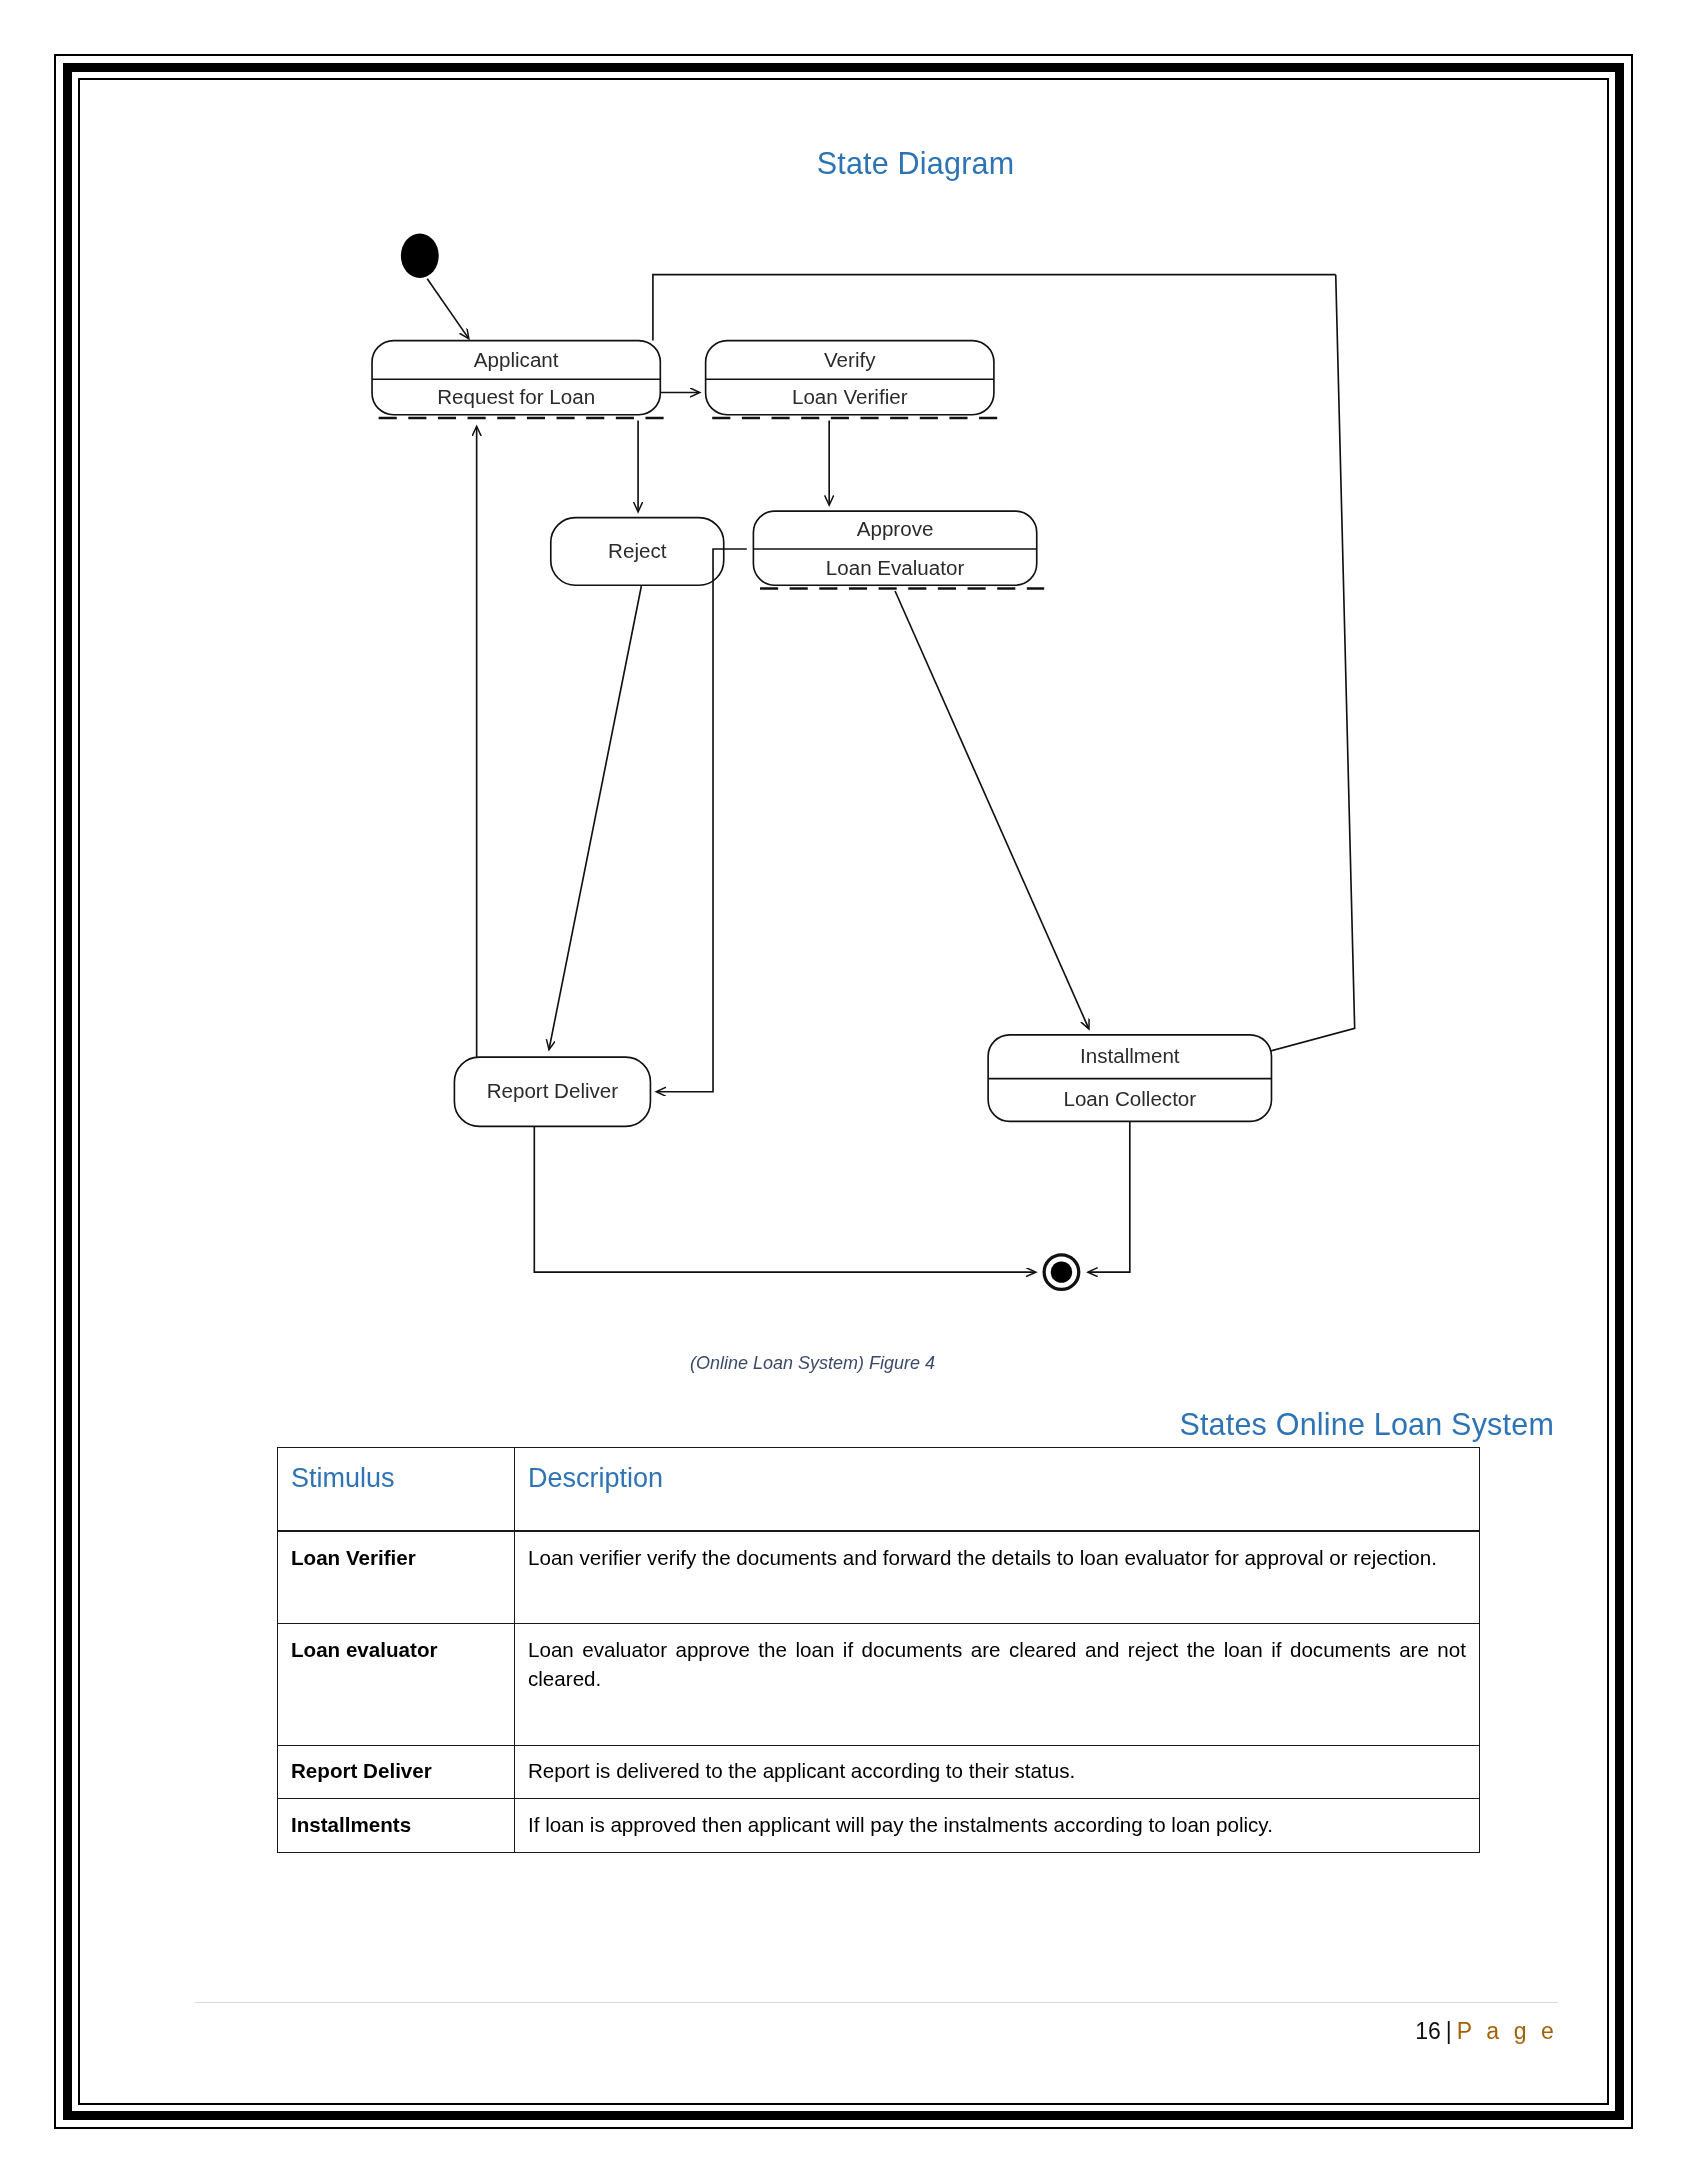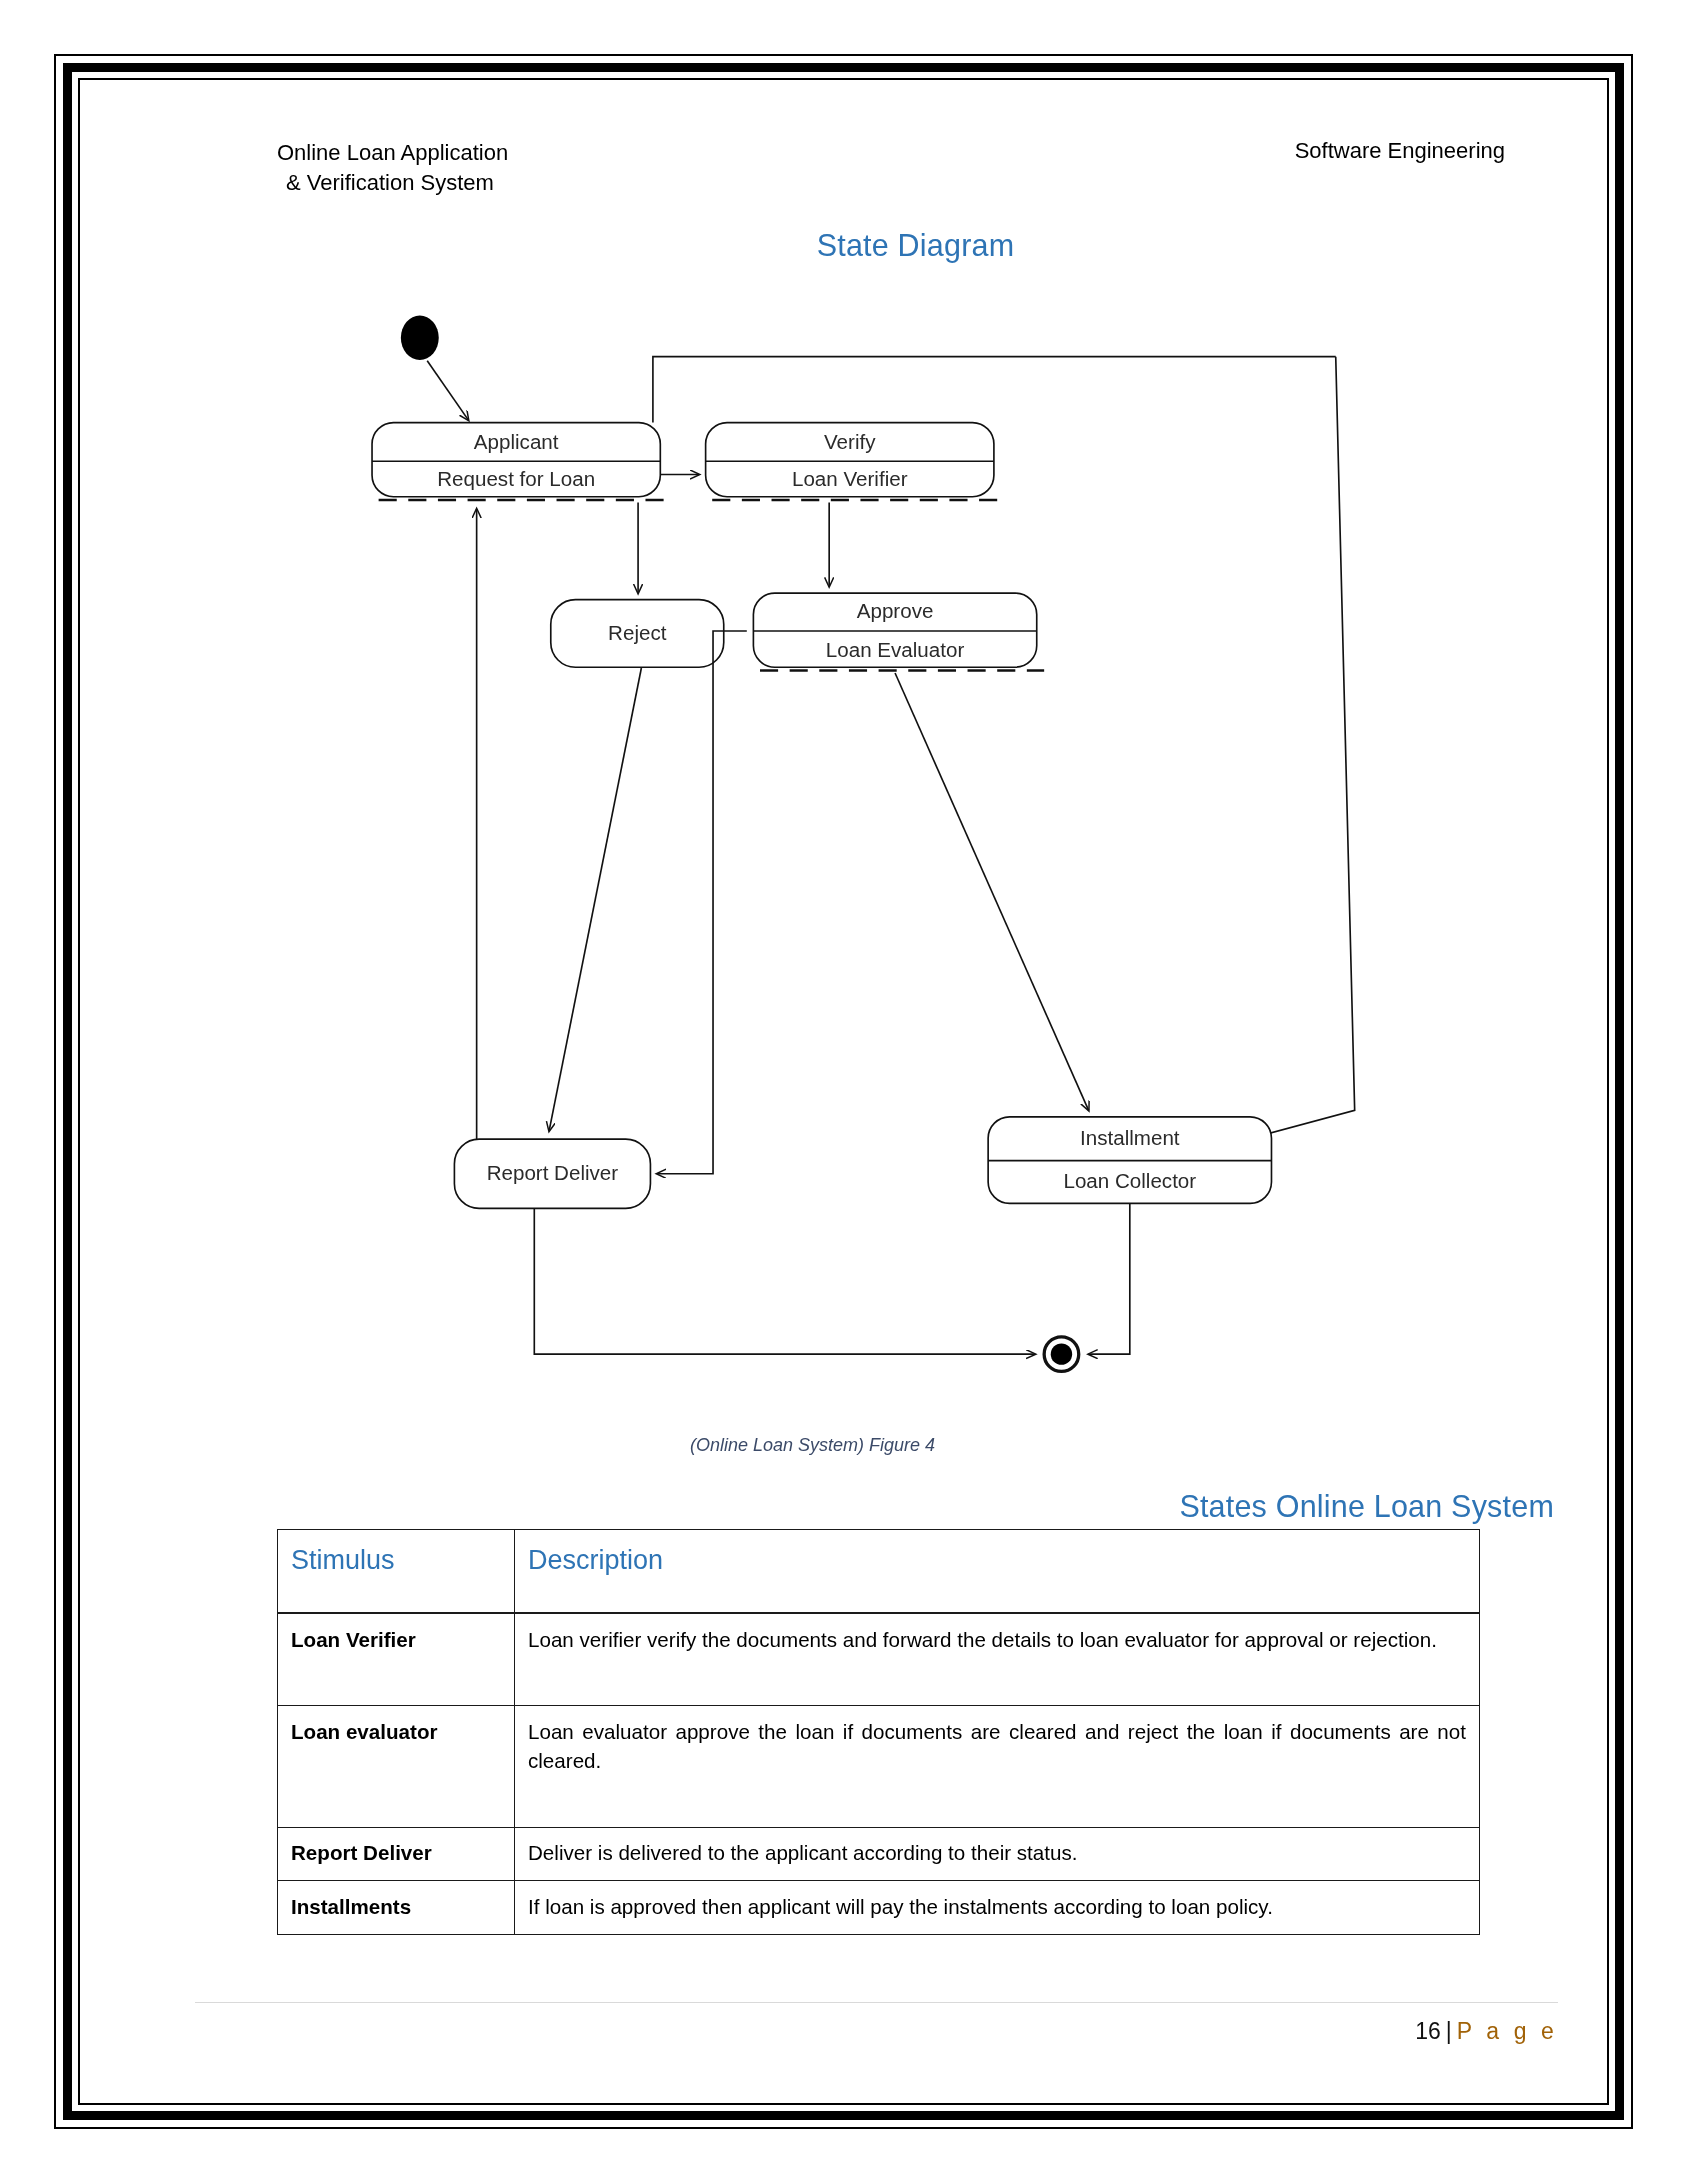--- a/index.html
+++ b/index.html
@@ -135,27 +135,20 @@
 </style>
 </head>
 <body>
 
 <div class="page-frame">
   <div class="page-frame-mid"></div>
   <div class="page-frame-inner">
 
     <div class="content">
 
-      <div class="doc-header">
-        <div class="left">
-          <div>Online Loan Application</div>
-          <div class="line2">&amp; Verification System</div>
-        </div>
-        <div class="right">Software Engineering</div>
-      </div>
 
       <div class="h1 state-diagram">State Diagram</div>
 
       <div class="diagram-wrap">
         <svg width="1392" height="1170" viewBox="0 0 1690 1420" xmlns="http://www.w3.org/2000/svg">
           <defs>
             <marker id="ah" markerWidth="16" markerHeight="16" refX="11" refY="5.5" orient="auto" markerUnits="userSpaceOnUse">
               <path d="M0,0 L12,5.5 L0,11" fill="none" stroke="#111" stroke-width="1.8"></path>
             </marker>
           </defs>
@@ -252,21 +245,21 @@
             <tr class="body tall">
               <td class="c1">Loan Verifier</td>
               <td class="c2">Loan verifier verify the documents and forward the details to loan evaluator for approval or rejection.</td>
             </tr>
             <tr class="body tall">
               <td class="c1">Loan evaluator</td>
               <td class="c2">Loan evaluator approve the loan if documents are cleared and reject the loan if documents are not cleared.</td>
             </tr>
             <tr class="body">
               <td class="c1">Report Deliver</td>
-              <td class="c2">Deliver is delivered to the applicant according to their status.</td>
+              <td class="c2">Report is delivered to the applicant according to their status.</td>
             </tr>
             <tr class="body">
               <td class="c1">Installments</td>
               <td class="c2">If loan is approved then applicant will pay the instalments according to loan policy.</td>
             </tr>
           </tbody>
         </table>
       </div>
 
     </div>

